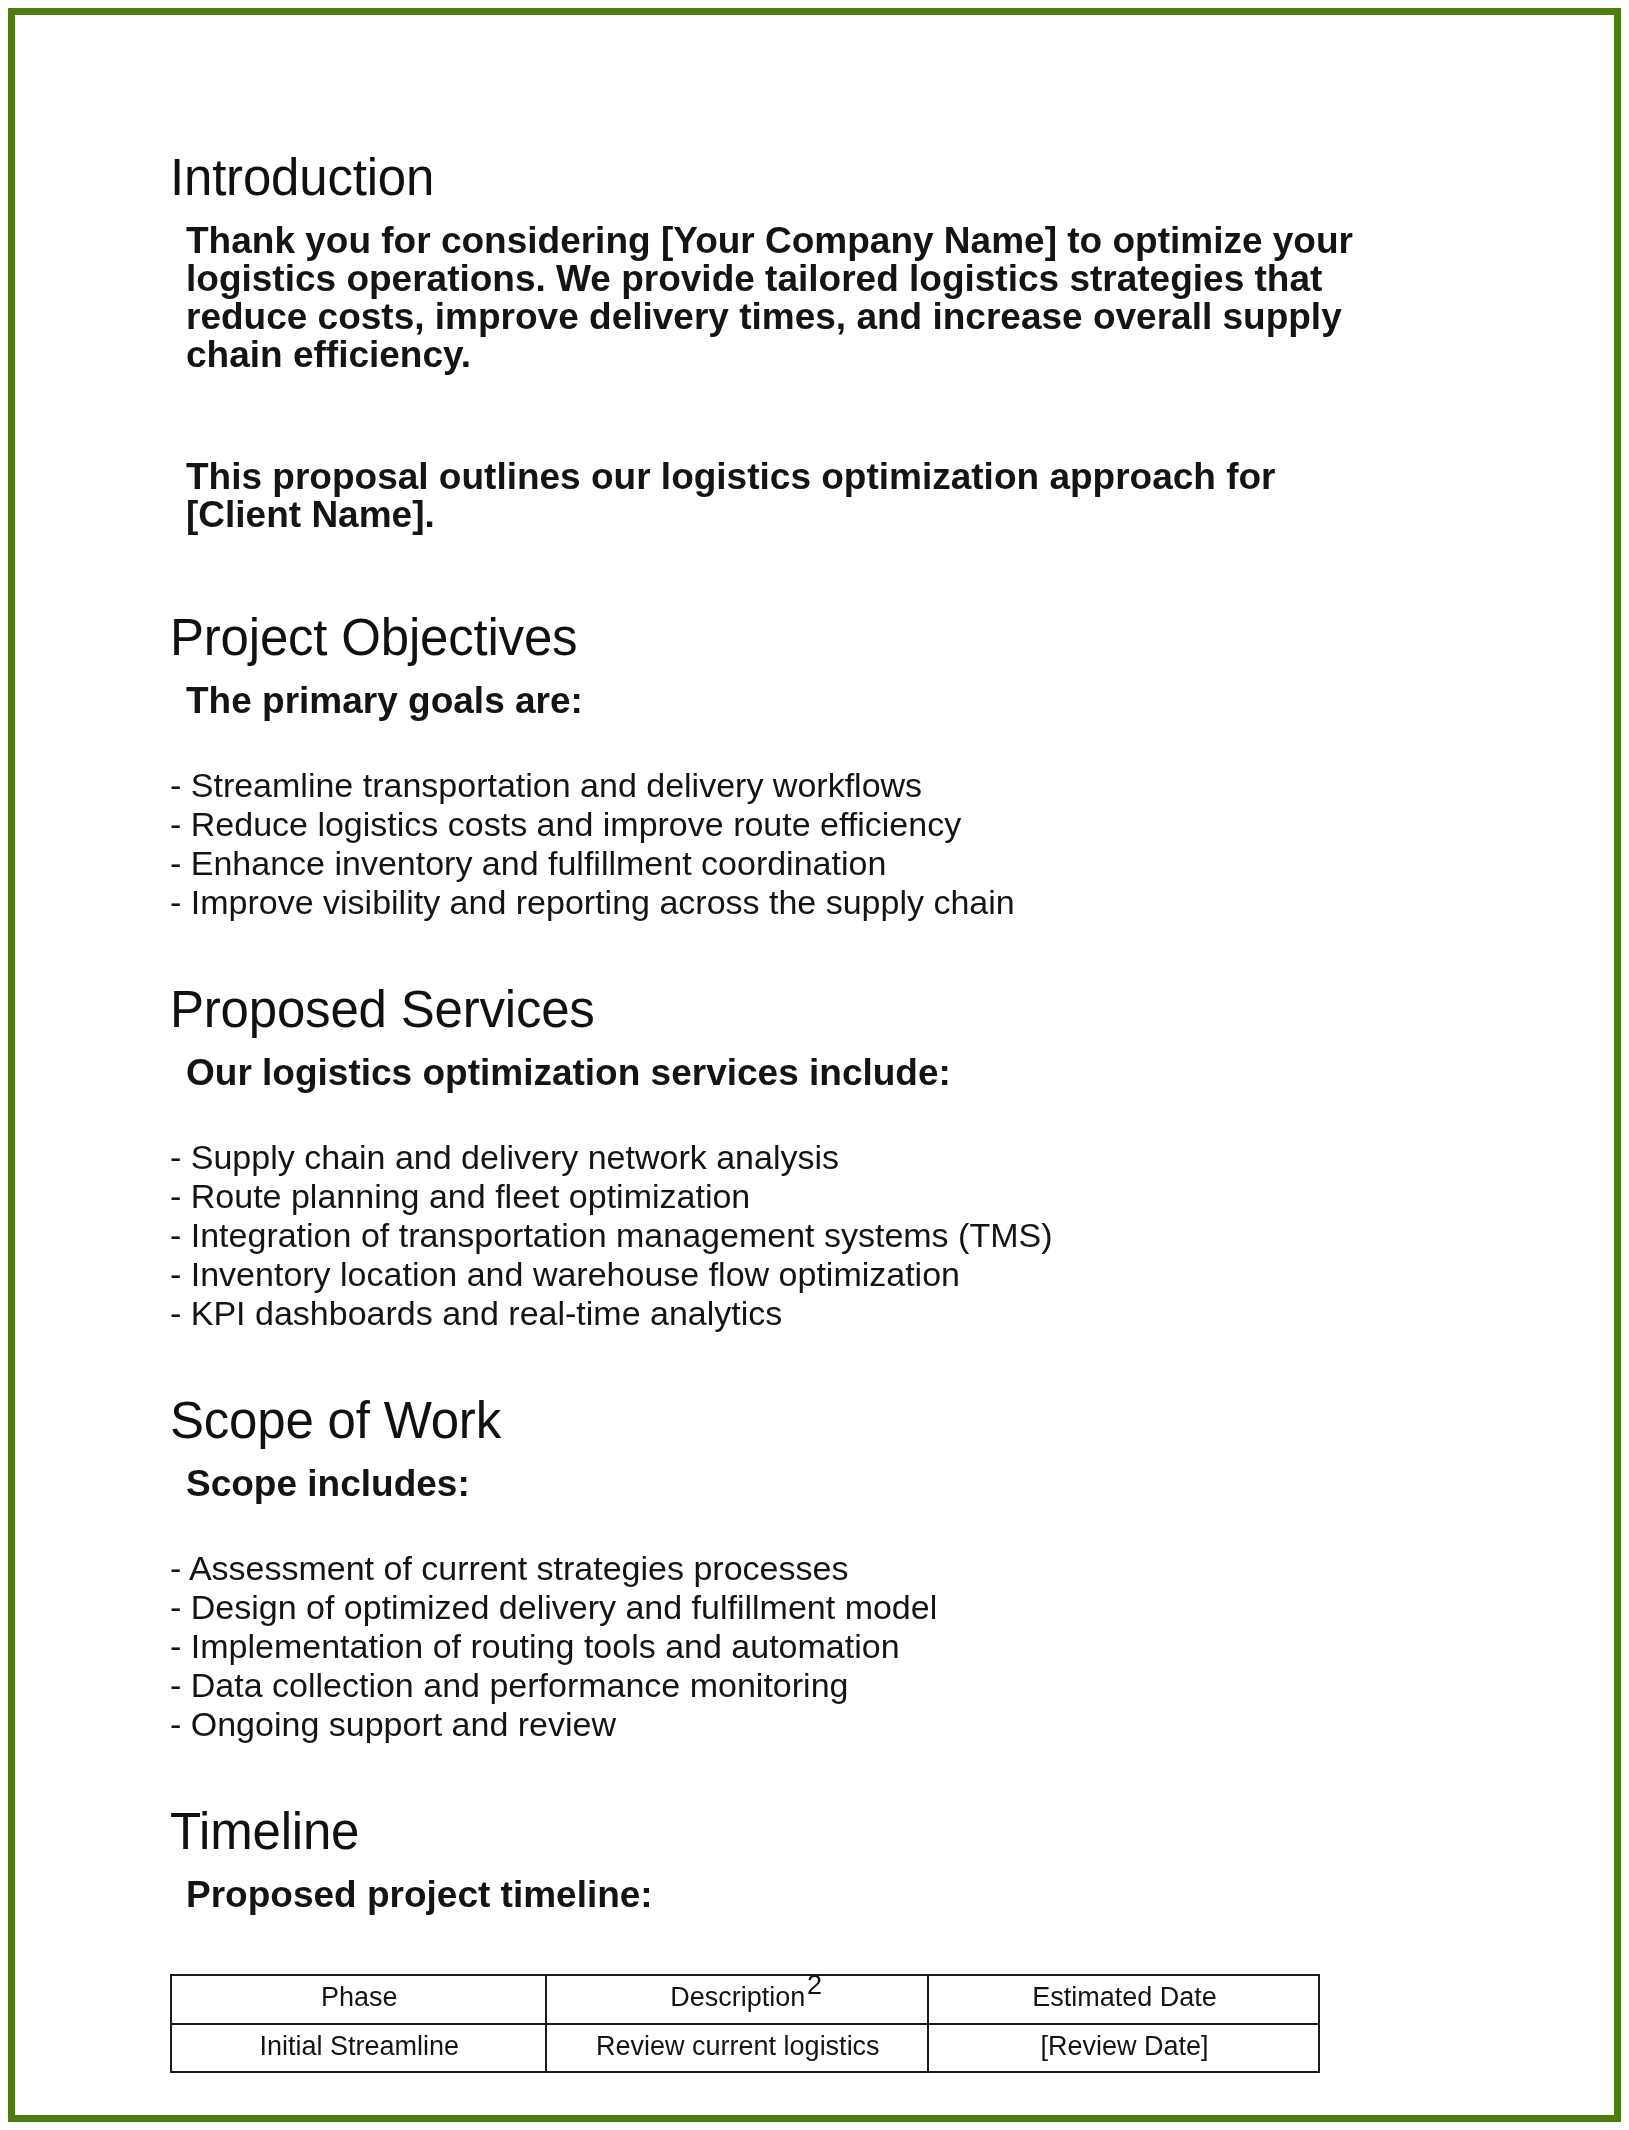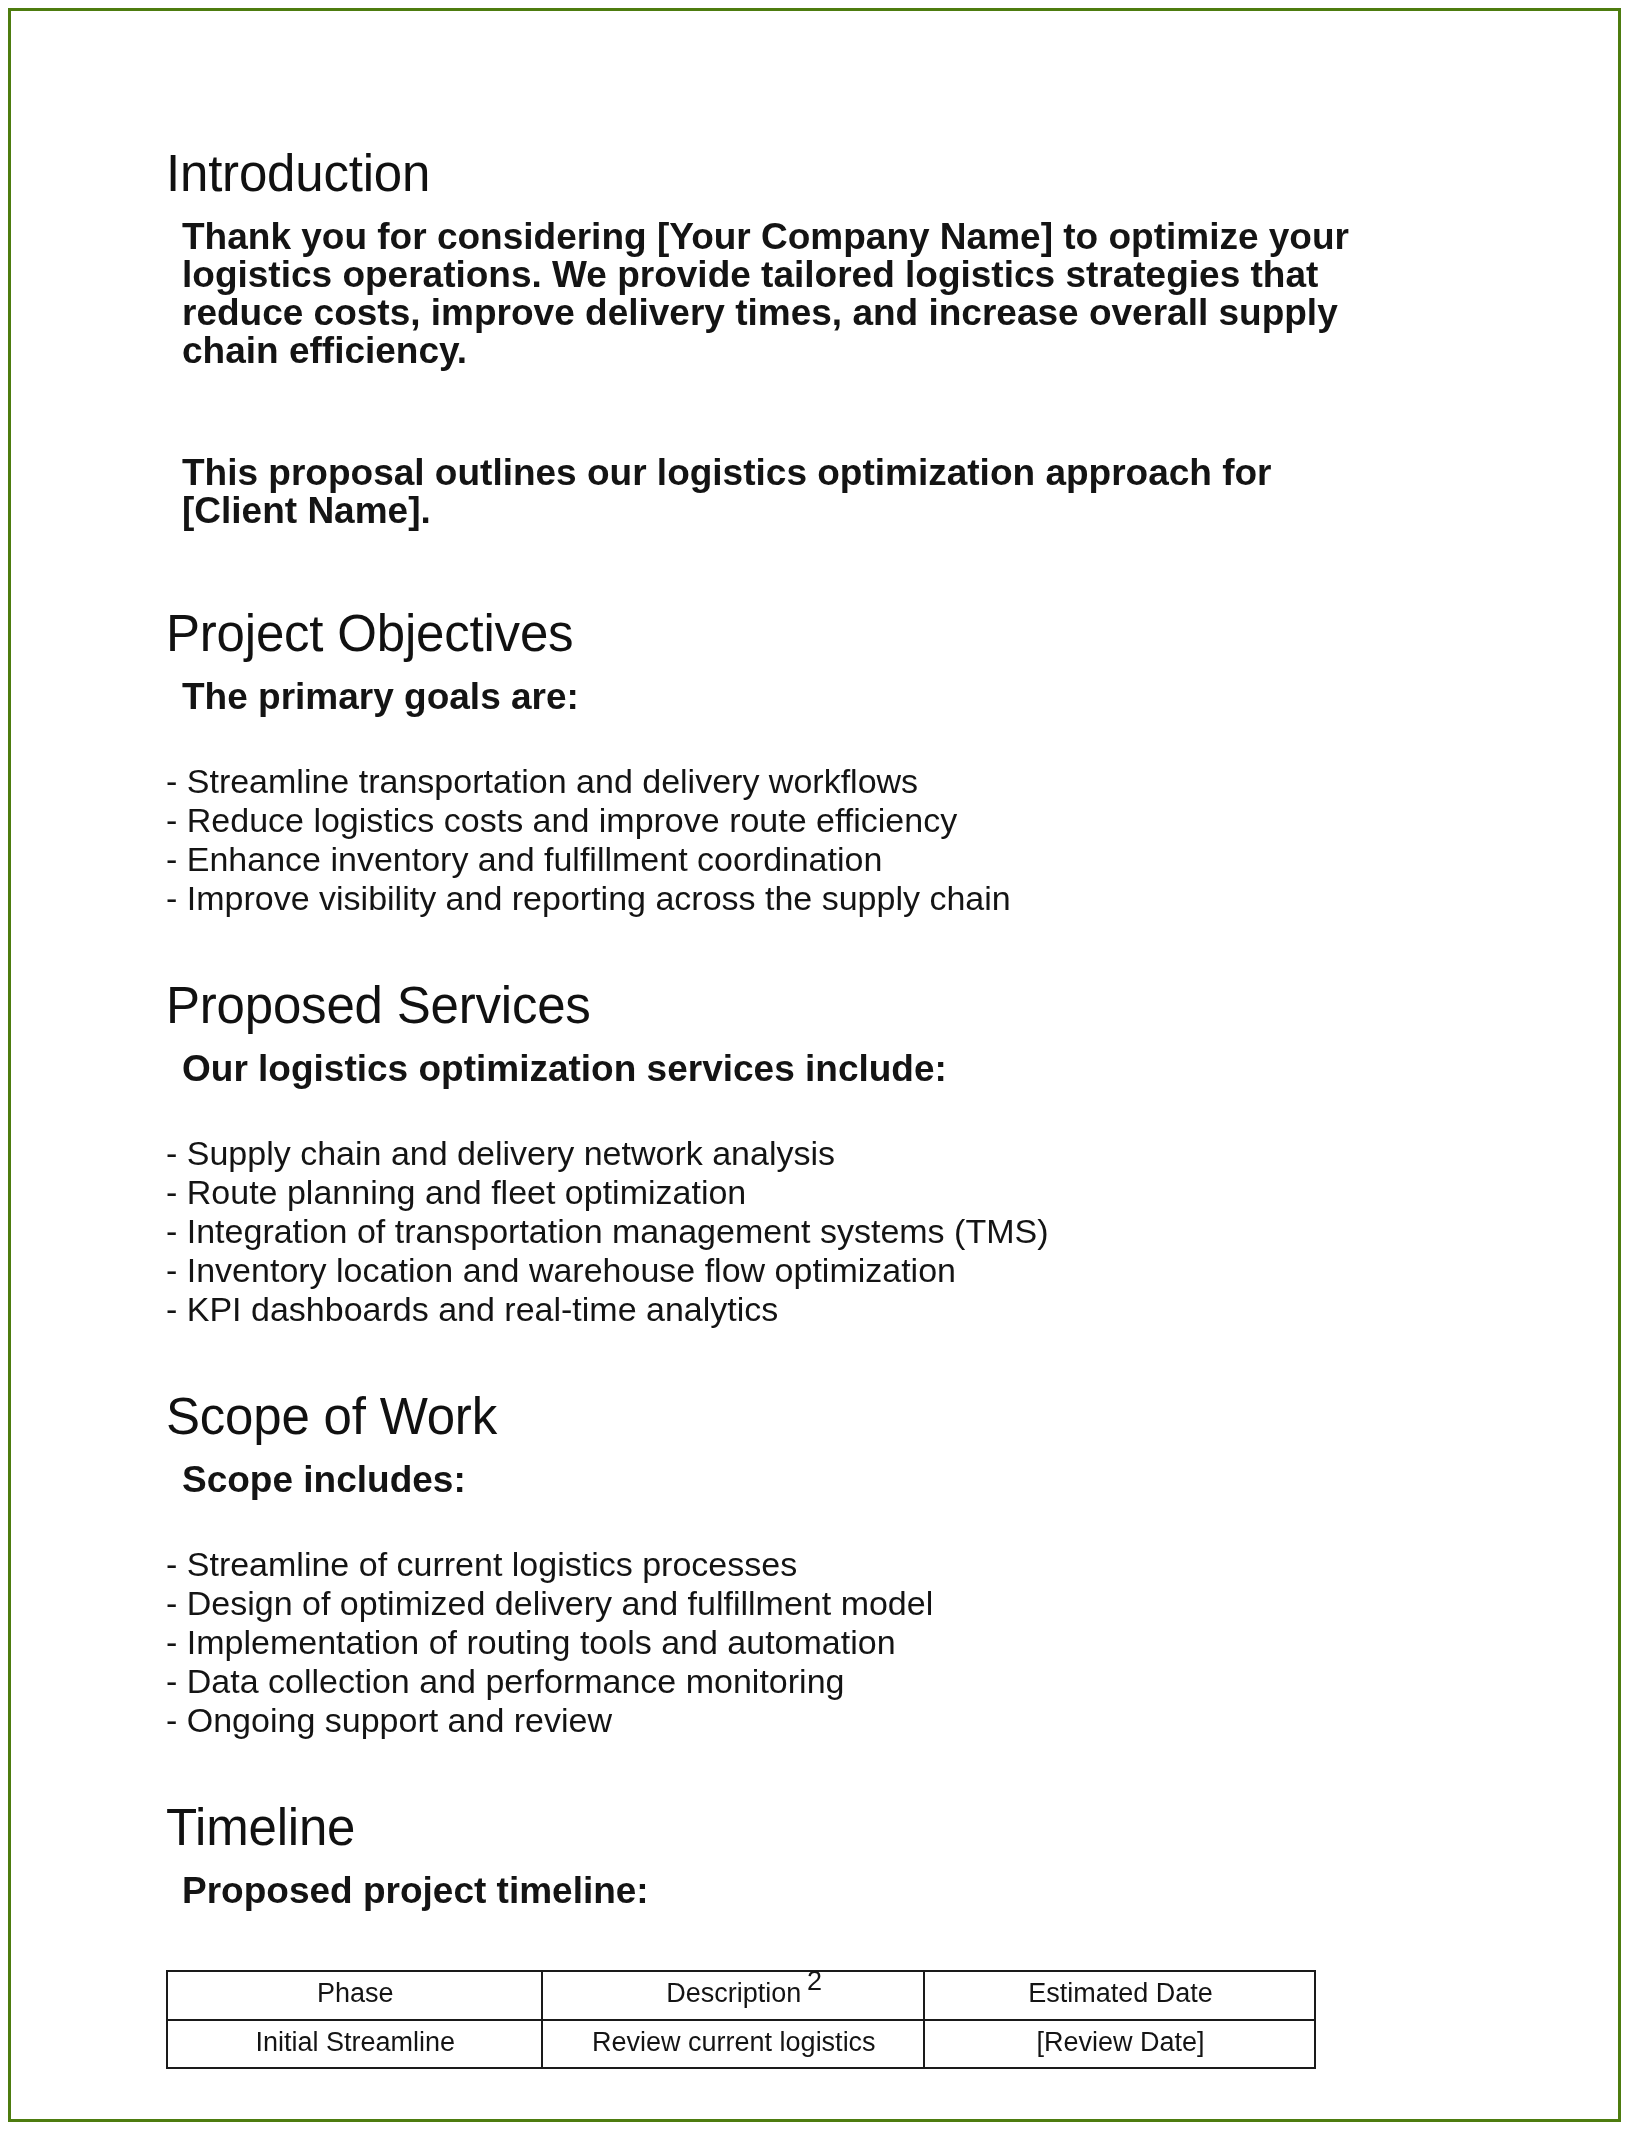--- a/index.html
+++ b/index.html
@@ -15,21 +15,21 @@
     overflow: hidden;
   }
 
   
   .scan-frame {
     position: absolute;
     left: 8px;
     top: 8px;
     width: 1613px;
     height: 2114px;
-    border: 3px solid #4d7c0f;
+    border: 7px solid #4d7c0f;
     box-sizing: border-box;
     background: #ffffff;
   }
 
   .page {
     position: absolute;
     left: 0;
     top: 0;
     right: 0;
     bottom: 0;
@@ -155,21 +155,21 @@
         </ul>
       </div>
 
       <div class="gap-before-h1"></div>
 
       <div class="section-block">
         <h1 class="section-title">Scope of Work</h1>
         <p class="body-text">Scope includes:</p>
         <div class="gap-list"></div>
         <ul class="dash-list">
-          <li>- Streamline of current logistics processes</li>
+          <li>- Assessment of current strategies processes</li>
           <li>- Design of optimized delivery and fulfillment model</li>
           <li>- Implementation of routing tools and automation</li>
           <li>- Data collection and performance monitoring</li>
           <li>- Ongoing support and review</li>
         </ul>
       </div>
 
       <div class="gap-before-h1"></div>
 
       <div class="section-block">

